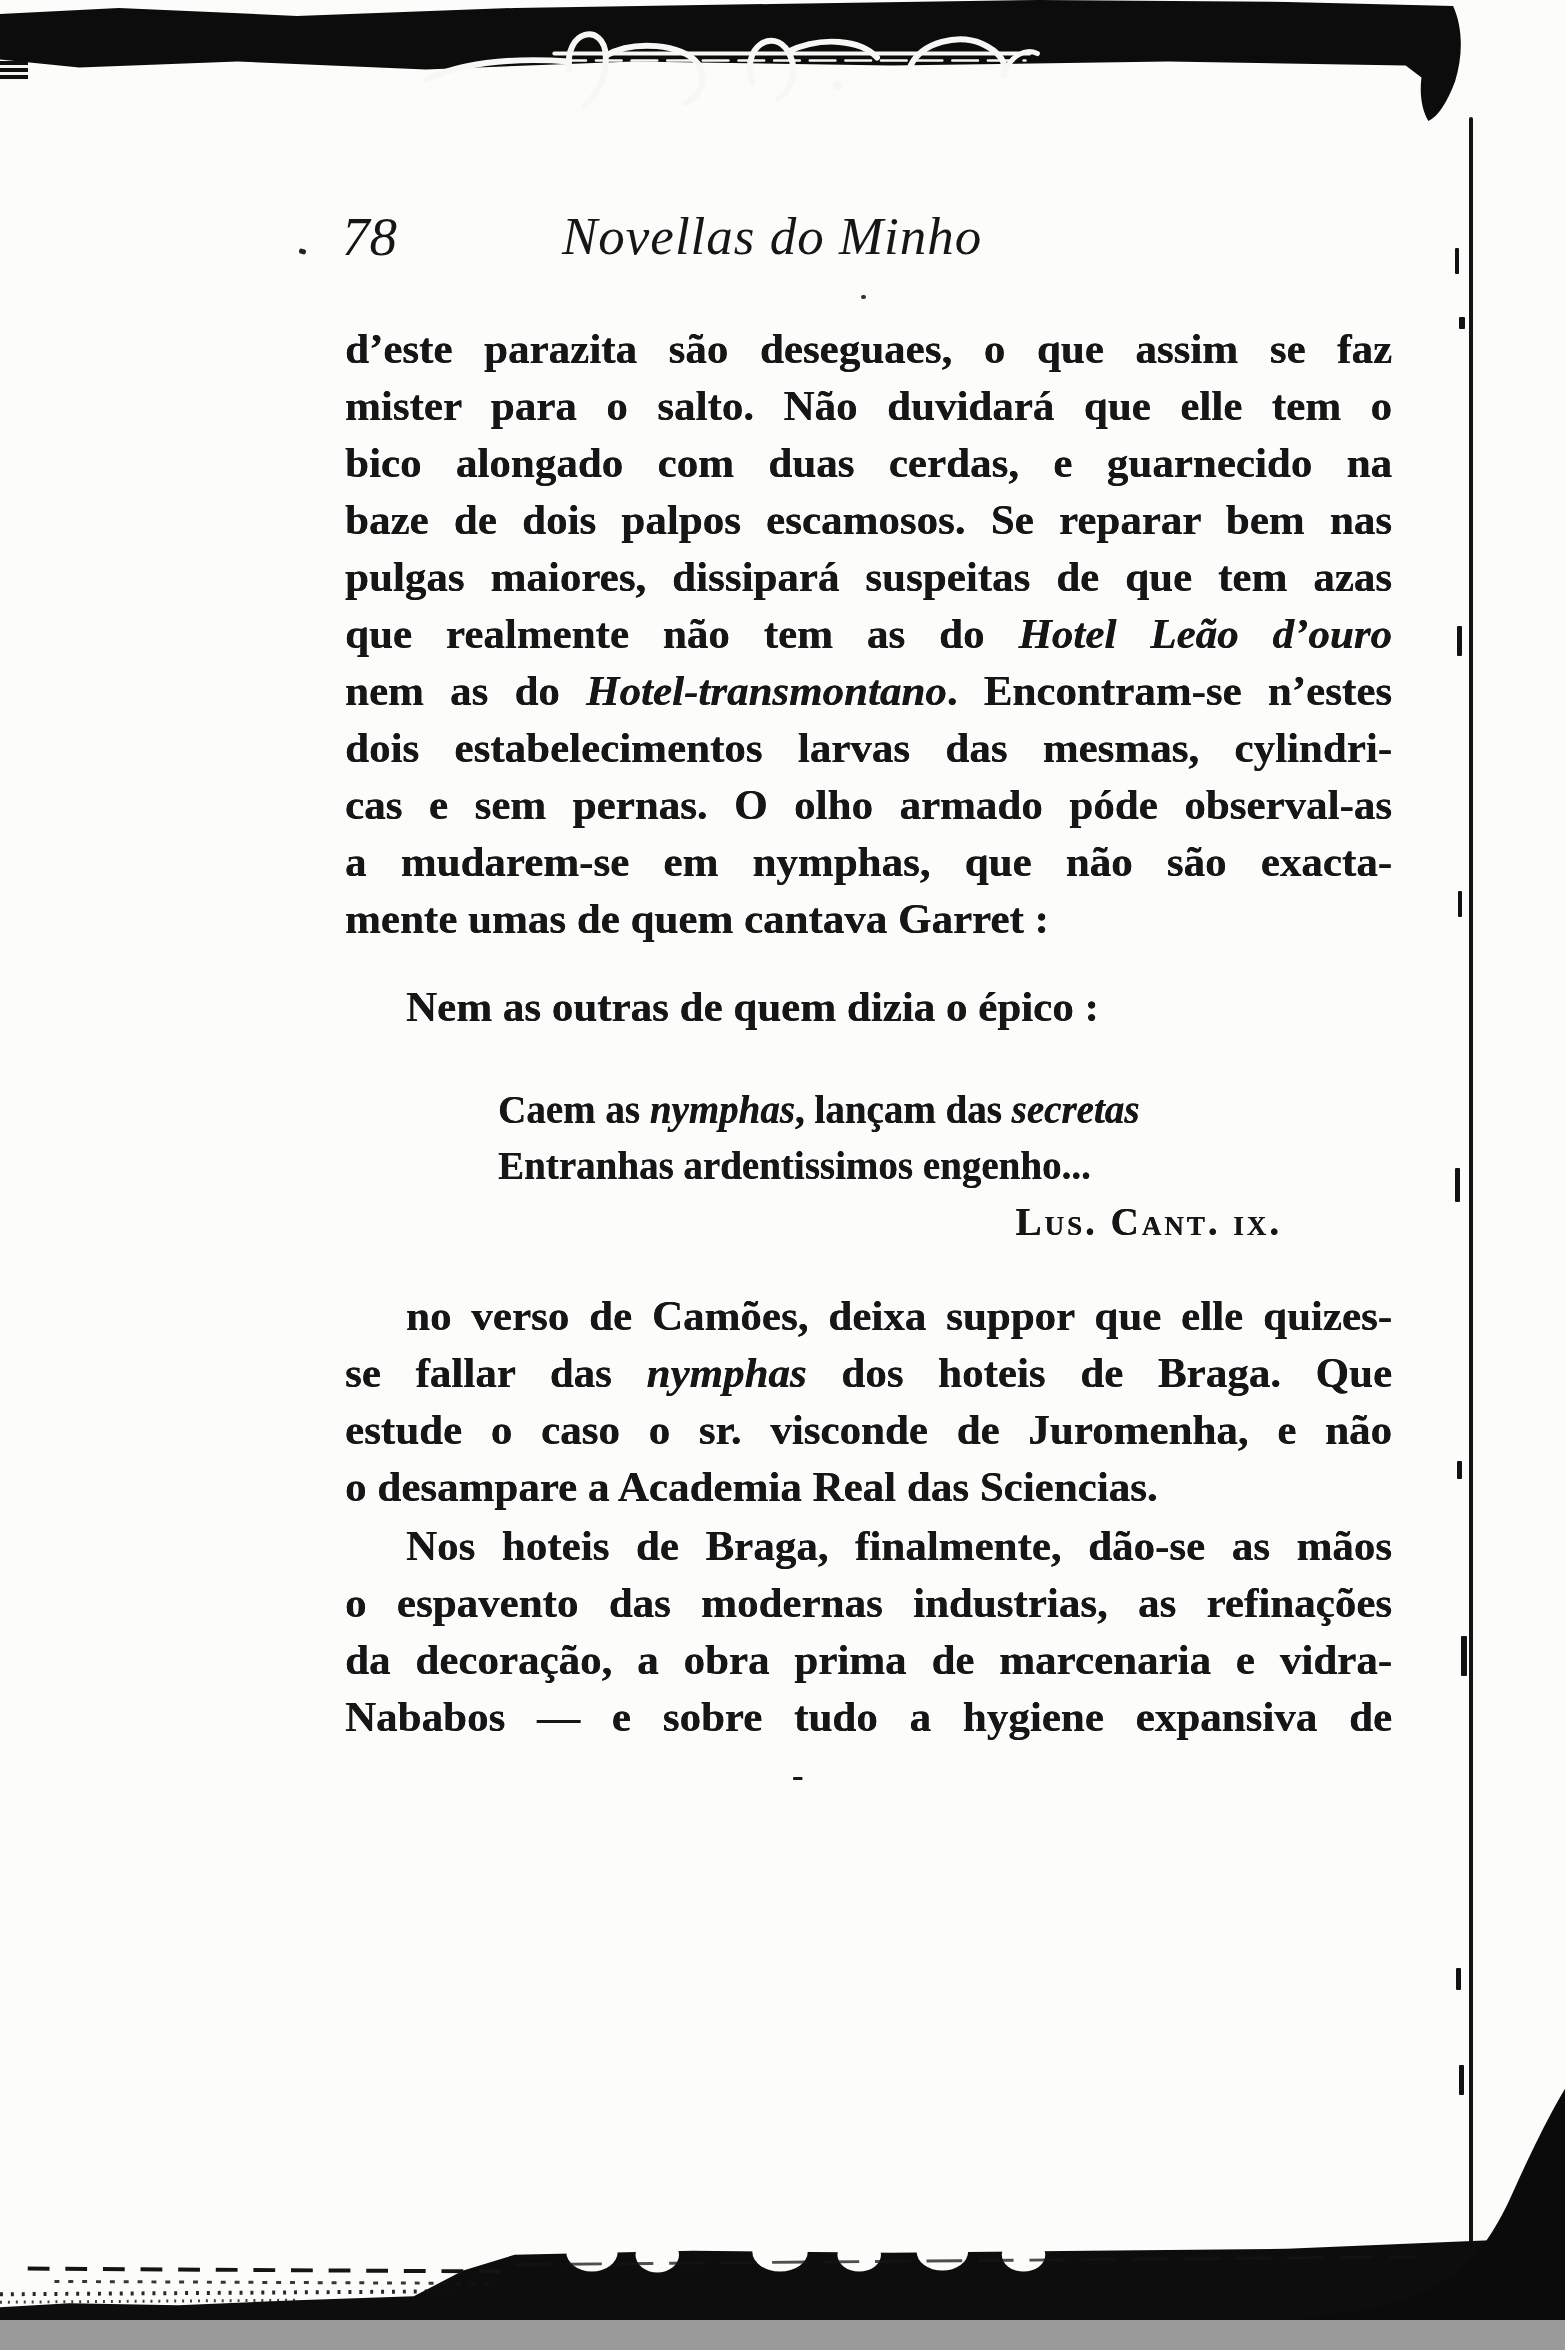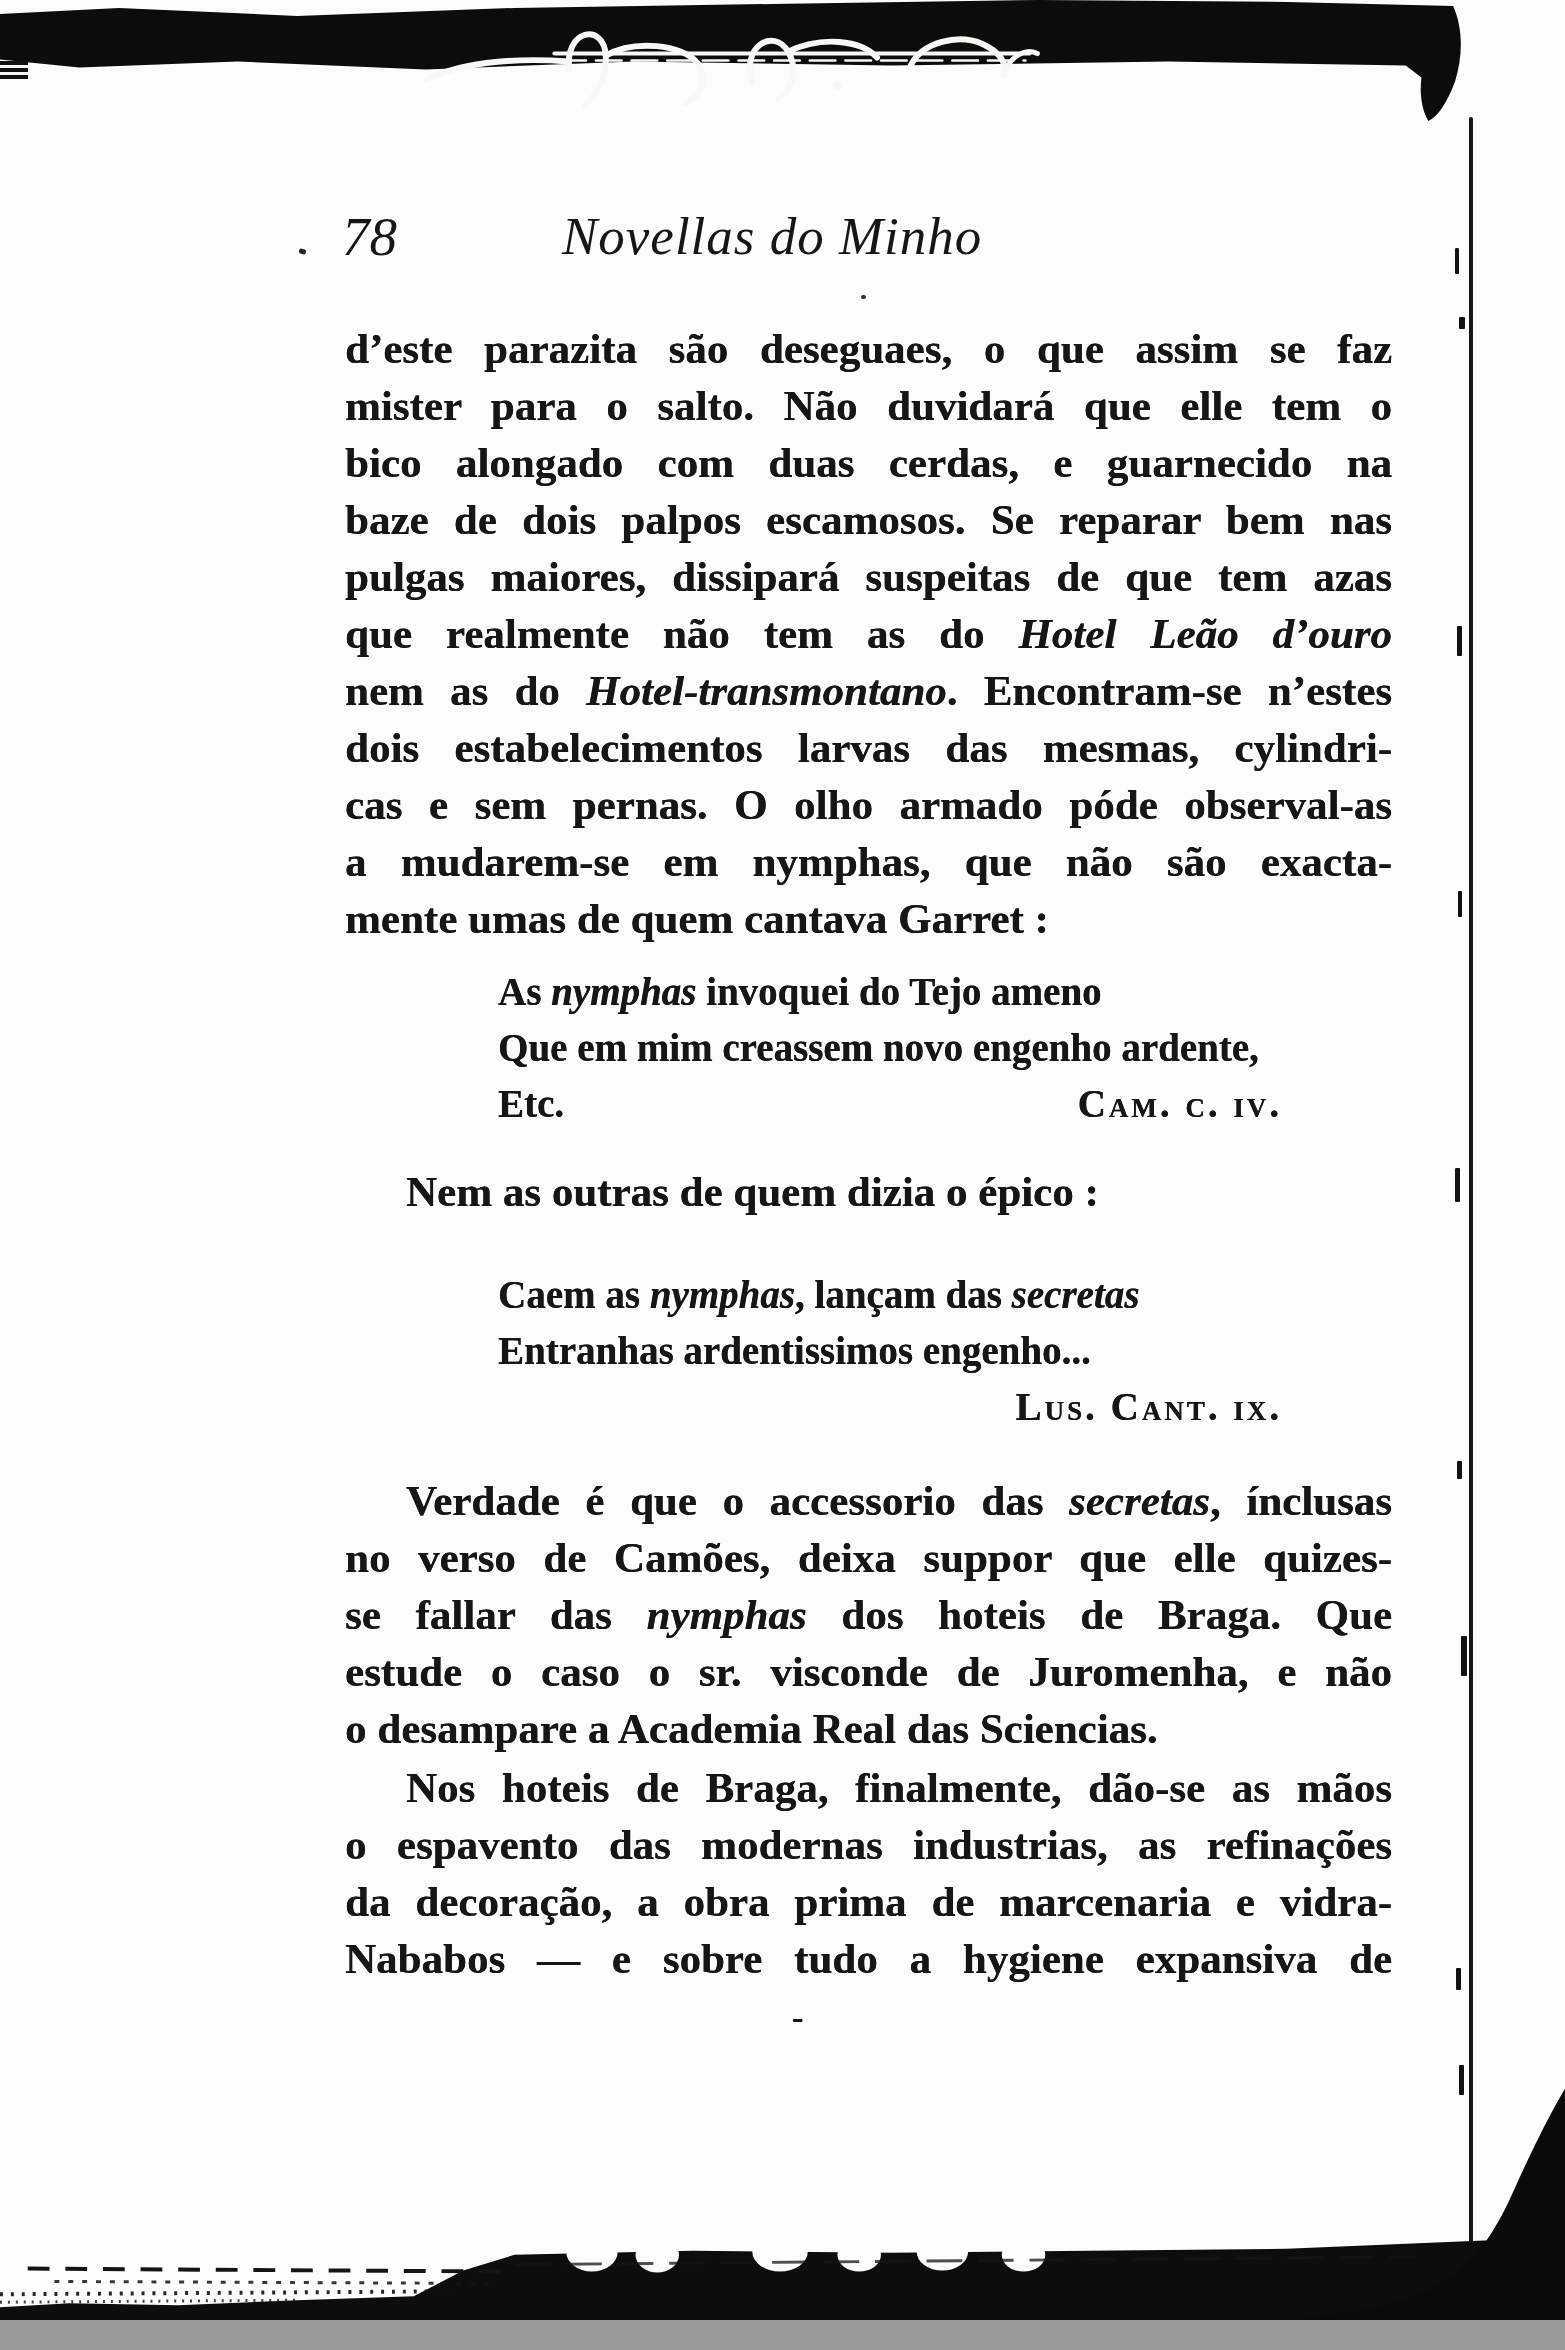--- a/index.html
+++ b/index.html
@@ -97,41 +97,32 @@
       <div class="line"><span>baze de dois palpos escamosos. Se reparar bem nas</span></div>
       <div class="line"><span>pulgas maiores, dissipará suspeitas de que tem azas</span></div>
       <div class="line"><span>que realmente não tem as do </span><span class="it">Hotel Leão d’ouro</span></div>
       <div class="line"><span>nem as do </span><span class="it">Hotel-transmontano</span><span>. Encontram-se n’estes</span></div>
       <div class="line"><span>dois estabelecimentos larvas das mesmas, cylindri-</span></div>
       <div class="line"><span>cas e sem pernas. O olho armado póde observal-as</span></div>
       <div class="line"><span>a mudarem-se em nymphas, que não são exacta-</span></div>
       <div class="line no-just"><span>mente umas de quem cantava Garret :</span></div>
     </div>
 
-    <div class="verse verse-1">
-      <div class="vline"><span>As </span><span class="it">nymphas</span><span> invoquei do Tejo ameno</span></div>
-      <div class="vline"><span>Que em mim creassem novo engenho ardente,</span></div>
-      <div class="cite-row">
-        <span>Etc.</span>
-        <span class="cite">Cam. c. iv.</span>
-      </div>
-    </div>
 
     <div class="line no-just interlude">Nem as outras de quem dizia o épico :</div>
 
     <div class="verse verse-2">
       <div class="vline"><span>Caem as </span><span class="it">nymphas</span><span>, lançam das </span><span class="it">secretas</span></div>
       <div class="vline"><span>Entranhas ardentissimos engenho...</span></div>
       <div class="cite-row right">
         <span class="cite">Lus. Cant. ix.</span>
       </div>
     </div>
 
     <div class="para para-2">
-      <div class="line"><span>Verdade é que o accessorio das </span><span class="it">secretas</span><span>, ínclusas</span></div>
       <div class="line"><span>no verso de Camões, deixa suppor que elle quizes-</span></div>
       <div class="line"><span>se fallar das </span><span class="it">nymphas</span><span> dos hoteis de Braga. Que</span></div>
       <div class="line"><span>estude o caso o sr. visconde de Juromenha, e não</span></div>
       <div class="line no-just"><span>o desampare a Academia Real das Sciencias.</span></div>
     </div>
 
     <div class="para para-3">
       <div class="line"><span>Nos hoteis de Braga, finalmente, dão-se as mãos</span></div>
       <div class="line"><span>o espavento das modernas industrias, as refinações</span></div>
       <div class="line"><span>da decoração, a obra prima de marcenaria e vidra-</span></div>

